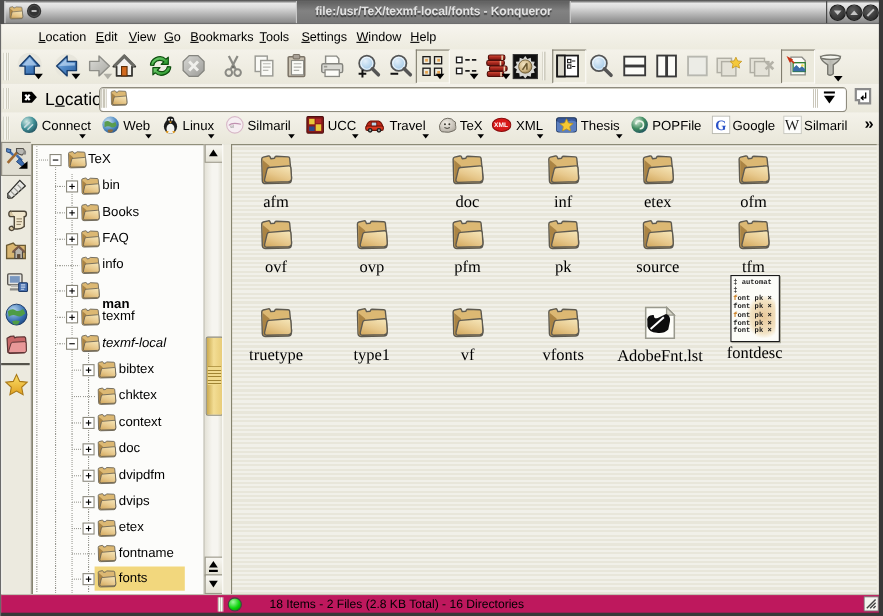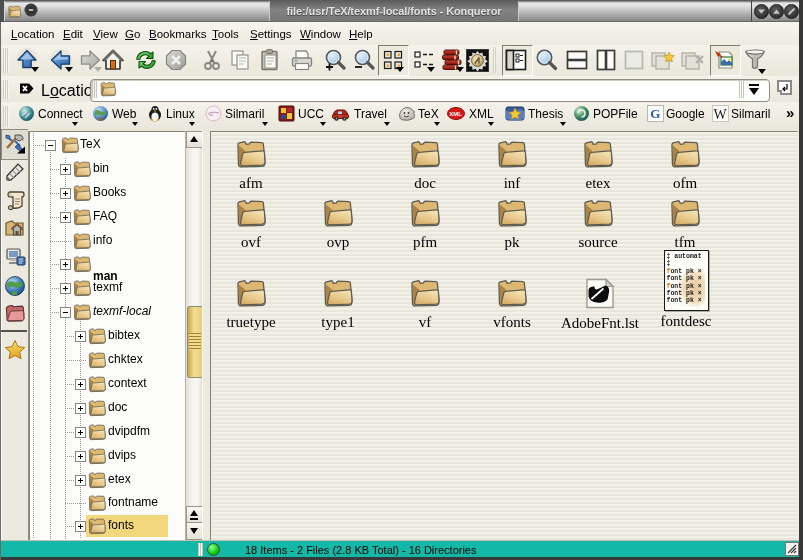--- a/index.html
+++ b/index.html
@@ -7,21 +7,21 @@
 #win{position:absolute;left:0;top:0;width:803px;height:560px;background:#EFEDE2;}
 .abs{position:absolute;}
 
 #title{left:0;top:0;width:803px;height:22px;background:linear-gradient(to bottom,#4a4a4a 0,#6a6a6a 4%,#e8e8e8 14%,#dcdcdc 30%,#b4b4b4 60%,#9a9a9a 80%,#8e8e8e 92%,#5a5a5a 100%);}
 #tcapsule{left:269px;top:1px;width:248px;height:20px;background:linear-gradient(to bottom,#5f5f5f,#828282 45%,#777 100%);border-left:1px solid #c9c9c9;border-right:1px solid #c9c9c9;color:#e2e2e2;font-weight:bold;font-size:11px;letter-spacing:-0.1px;line-height:20px;text-align:center;text-shadow:0 1px 1px #3a3a3a;}
 .tbtn{top:4px;width:13px;height:13px;border-radius:50%;background:radial-gradient(circle at 40% 35%,#5d5d5d,#2e2e2e 75%);border:1px solid #1e1e1e;}
 .tbtn svg{position:absolute;left:0;top:0;}
 #rsep{left:751px;top:1px;width:1px;height:20px;background:#3e3e3e;}
 
 #menubar{left:1px;top:22px;width:801px;height:23px;background:linear-gradient(to bottom,#f7f5ee,#edebdf);font-size:11.5px;color:#000;}
-#menubar span{position:absolute;top:6px;}
+#menubar span{position:absolute;top:6px;margin-left:24px;}
 #menubar u{text-decoration:underline;}
 
 #toolbar{left:1px;top:45px;width:801px;height:31px;background:linear-gradient(to bottom,#f4f2ea,#eae8db);border-bottom:1px solid #d8d5c6;}
 .grip{width:6px;background:repeating-linear-gradient(to right,#cfcdc0 0,#cfcdc0 1px,#f6f5ee 1px,#f6f5ee 2px);}
 .tdrop{width:0;height:0;border-left:4px solid transparent;border-right:4px solid transparent;border-top:5px solid #000;}
 .tsunken{border:1px solid #807d6e;border-right-color:#fdfcf8;border-bottom-color:#fdfcf8;background:#eceadd;}
 
 #locbar{left:1px;top:76px;width:801px;height:26px;background:linear-gradient(to bottom,#f4f2ea,#eae8db);border-bottom:1px solid #d8d5c6;}
 #locfield{left:90px;top:79px;width:678px;height:21px;background:#fff;border:1px solid #8f8c7f;border-radius:4px;box-shadow:inset 1px 1px 0 #d0cec2;}
 #loctext{left:124px;top:83px;font-size:12px;color:#000;}
@@ -46,21 +46,21 @@
 .arrow-dn{width:0;height:0;border-left:4px solid transparent;border-right:4px solid transparent;border-top:6px solid #000;}
 #thumb{left:1px;top:175px;width:14px;height:70px;border:1px solid #8f8c7a;border-radius:2px;background:linear-gradient(to right,#caa94e,#f3dd94 45%,#e8cc78);}
 #thumbridge{background:repeating-linear-gradient(to bottom,#a08432 0,#a08432 1px,#f0da8e 1px,#f0da8e 3px);}
 
 #split{left:202px;top:131px;width:8px;height:409px;background:#eceadf;border-left:1px solid #fdfdfa;}
 
 #main{left:210px;top:131px;width:586px;height:408px;border-top:1px solid #86846f;border-left:1px solid #86846f;background:repeating-linear-gradient(to bottom,#f1f0e9 0,#f1f0e9 2px,#e8e6da 2px,#e8e6da 4px);}
 .item{position:absolute;width:86px;text-align:center;}
 .ilabel{font-family:"Liberation Serif",serif;font-size:15px;color:#000;}
 
-#status{left:1px;top:540px;width:801px;height:17px;background:#14b8a6;border-top:1px solid #c2c0b2;font-size:11px;color:#000;}
+#status{left:1px;top:540px;width:801px;height:17px;background:#be185d;border-top:1px solid #c2c0b2;font-size:11px;color:#000;}
 
 #bborder{left:0;top:557px;width:803px;height:3px;background:#383838;}
 #rborder{left:799px;top:0px;width:4px;height:560px;background:#383838;}
 #lborder{left:0;top:22px;width:1px;height:538px;background:#6a6a6a;}
 </style>
 </head>
 <body>
 <div id="win">
 <svg width="0" height="0" style="position:absolute">
 <defs>

